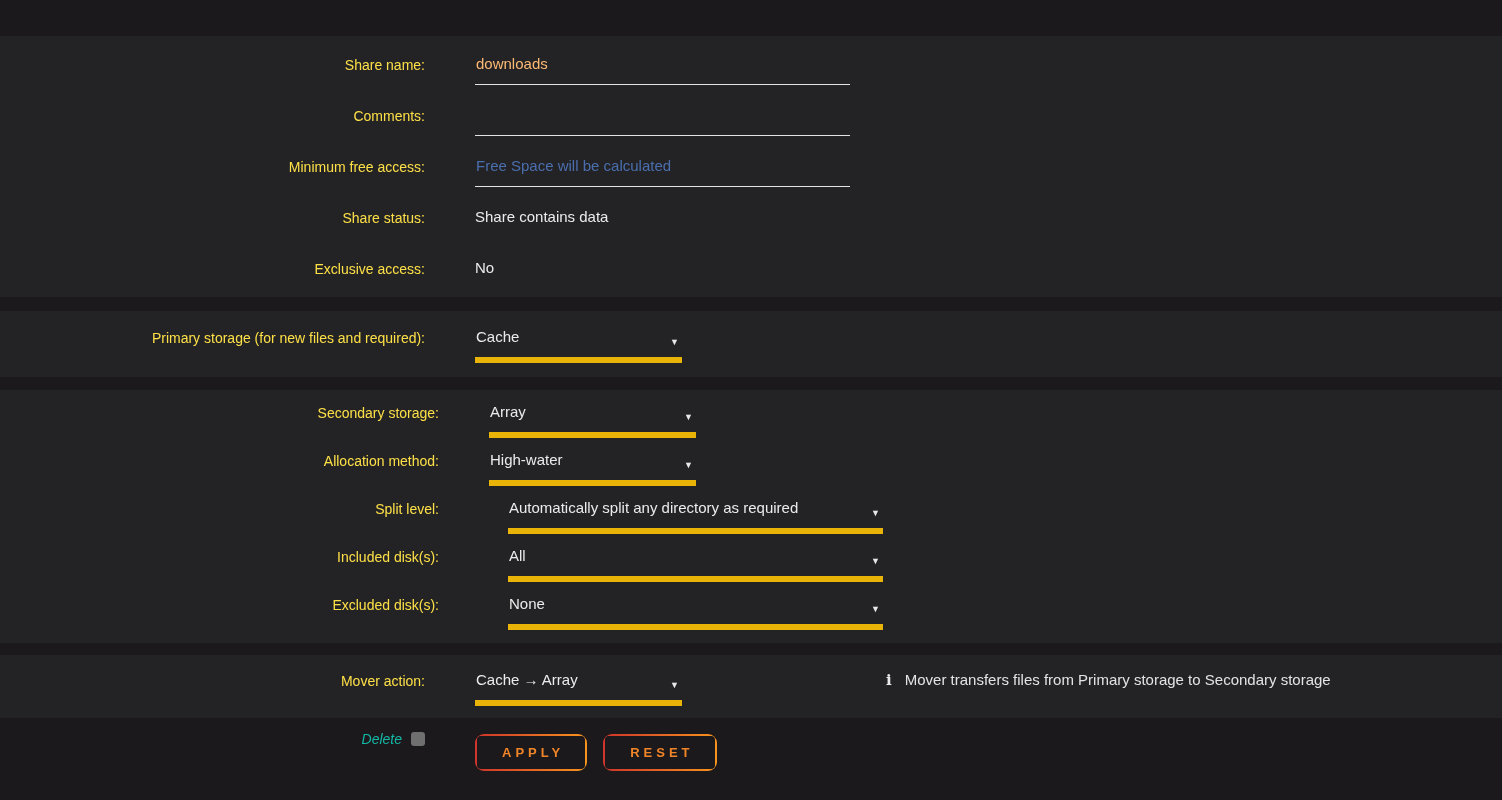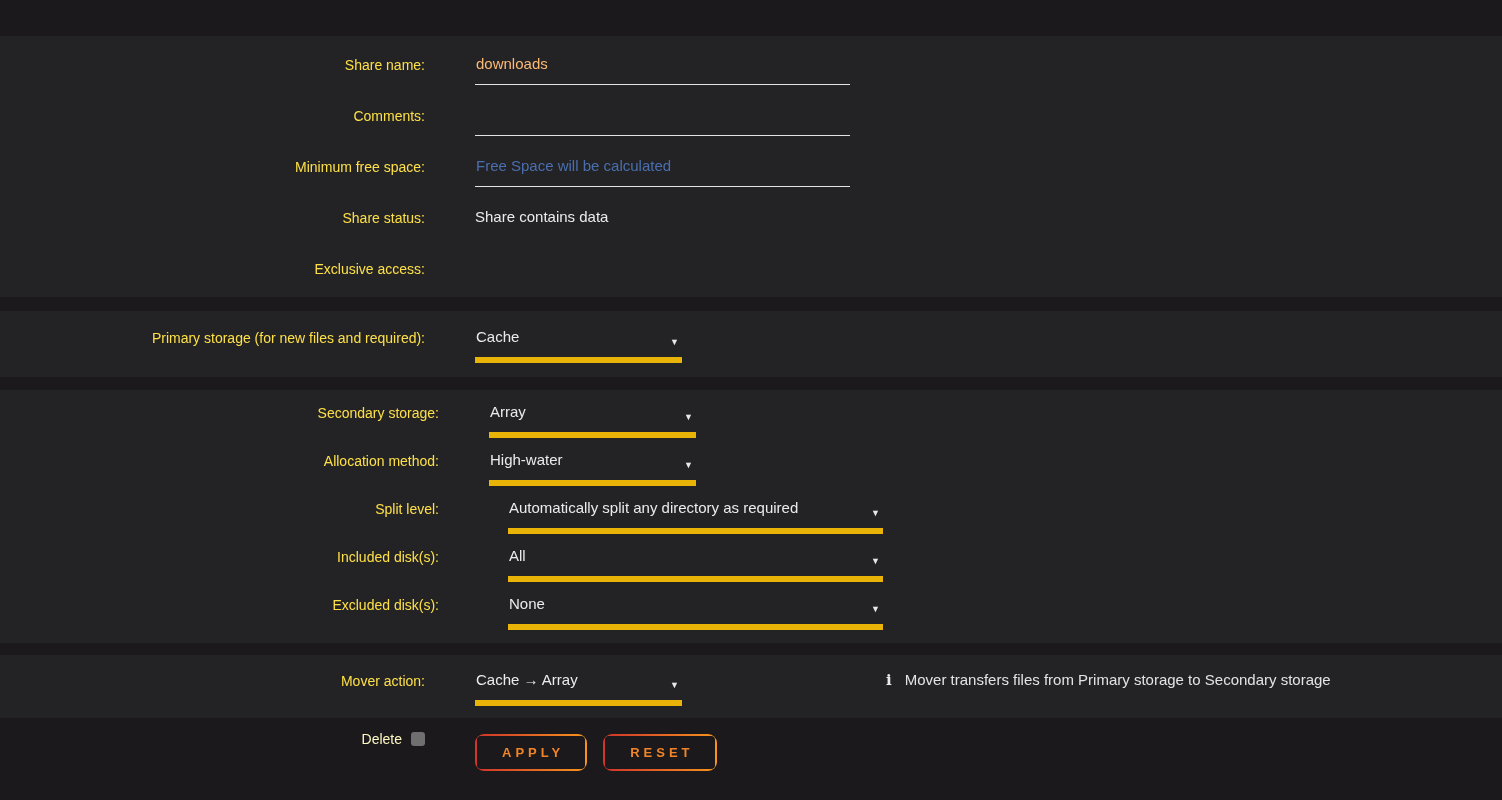--- a/index.html
+++ b/index.html
@@ -89,21 +89,21 @@
   }
   .info .info-text { font-size: 15px; color: #e3e3e3; }
 
   .delete-cell {
     display: flex;
     justify-content: flex-end;
     align-items: center;
     gap: 9px;
     padding-top: 1px;
   }
-  .delete-label { font-size: 14px; color: #fef9c3; }
+  .delete-label { font-size: 14px; color: #14b8a6; font-style: italic; }
   .checkbox {
     width: 14px; height: 14px;
     background: #6f6f6f;
     border-radius: 3px;
     display: inline-block;
     cursor: pointer;
   }
 
   .buttons-cell { display: flex; gap: 16px; margin-top: 4px; }
   .btn {
@@ -133,29 +133,30 @@
 <div class="section sec-basic">
   <div class="row">
     <div class="label">Share name:</div>
     <input class="field-input" type="text" value="downloads" style="">
   </div>
   <div class="row">
     <div class="label">Comments:</div>
     <input class="field-input" type="text" value="" style="">
   </div>
   <div class="row">
-    <div class="label">Minimum free space:</div>
+    <div class="label">Minimum free access:</div>
     <input class="field-input" type="text" placeholder="Free Space will be calculated" style="">
   </div>
   <div class="row">
     <div class="label">Share status:</div>
     <div class="static-value">Share contains data</div>
   </div>
   <div class="row">
     <div class="label">Exclusive access:</div>
+    <div class="static-value">No</div>
   </div>
 </div>
 
 <div class="gap-a"></div>
 
 <div class="section sec-primary">
   <div class="row">
     <div class="label">Primary storage (for new files and required):</div>
     <div class="select narrow">
       <span>Cache</span>

